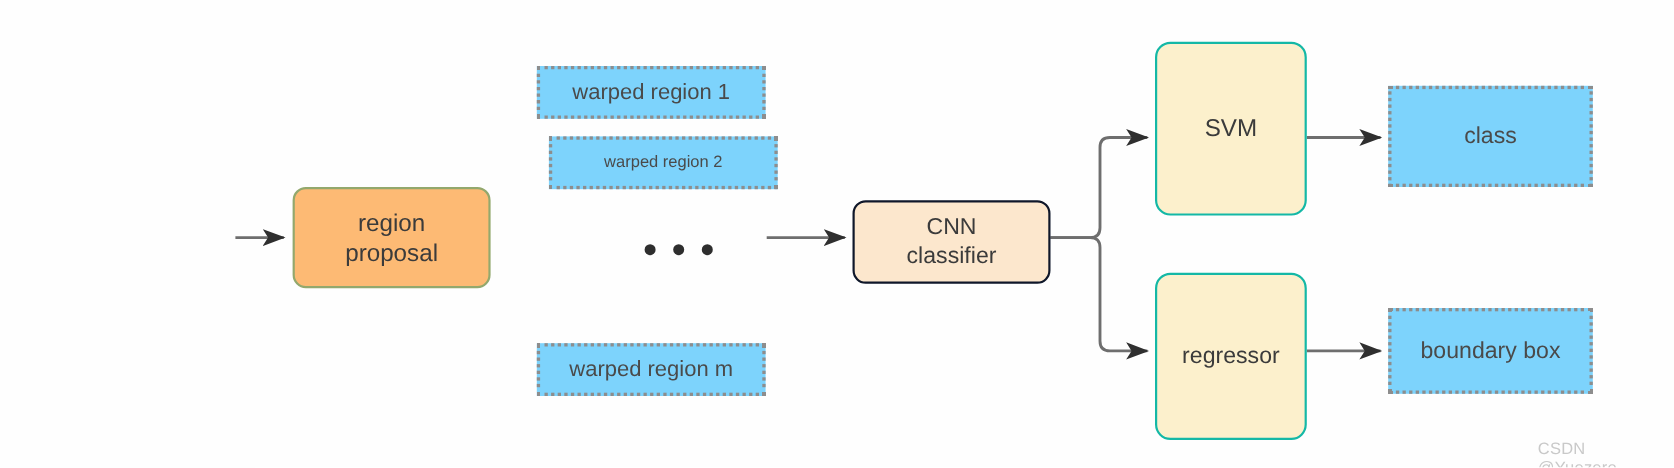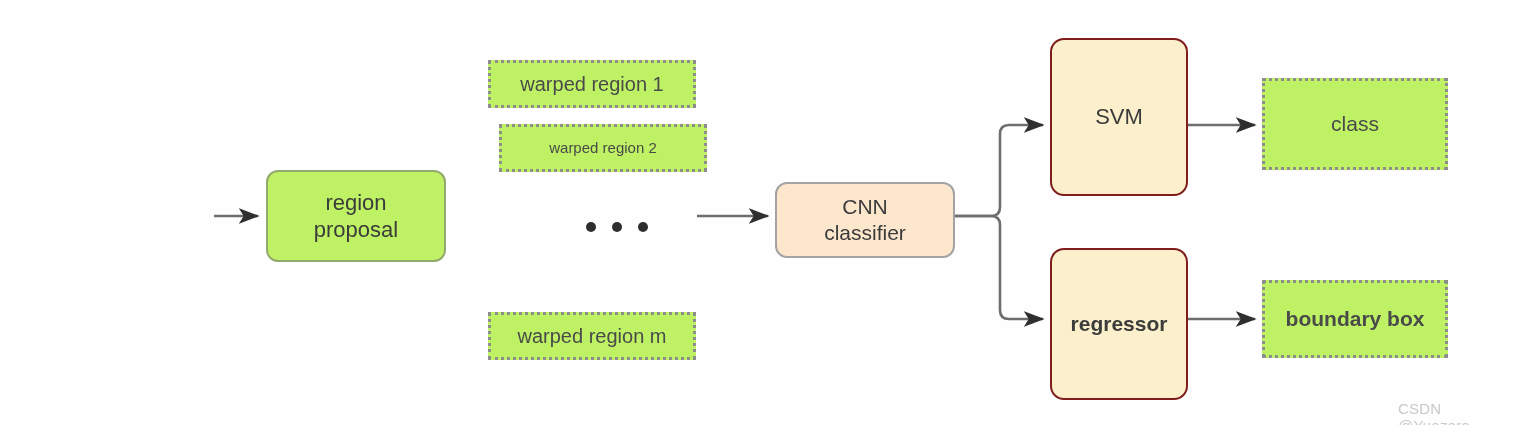--- a/index.html
+++ b/index.html
@@ -21,42 +21,42 @@
     display: flex;
     align-items: center;
     justify-content: center;
     text-align: center;
     color: #3a3a3a;
     line-height: 1.25;
     white-space: pre-line;
   }
   
   .dotted {
-    background: #bef264;
+    background: #7dd3fc;
     border: 3px dotted #8d8d8d;
     color: #4a4a4a;
   }
   
   .green {
-    background: #bef264;
+    background: #fdba74;
     border: 2px solid #93a86d;
     border-radius: 12px;
     color: #3b3b3b;
   }
   
   .orange {
     background: #fce7cd;
-    border: 2px solid #a3a3a3;
+    border: 2px solid #0f172a;
     border-radius: 12px;
     color: #3b3b3b;
   }
   
   .yellow {
     background: #fcf0cc;
-    border: 2px solid #7f1d1d;
+    border: 2px solid #14b8a6;
     border-radius: 14px;
     color: #3b3b3b;
   }
   .dots-group {
     position: absolute;
     display: flex;
     align-items: center;
     gap: 16px;
   }
   .dot {
@@ -115,21 +115,21 @@
     <span class="dot"></span>
   </div>
 
   <div class="node dotted" style="left:488px;top:312px;width:208px;height:48px;font-size:20px;text-align:right;">warped region m</div>
 
   <div class="node orange" style="left:775px;top:182px;width:180px;height:76px;font-size:21px;">CNN
 classifier</div>
 
   <div class="node yellow" style="left:1050px;top:38px;width:138px;height:158px;font-size:22px;">SVM</div>
 
-  <div class="node yellow" style="left:1050px;top:248px;width:138px;height:152px;font-size:21px;font-weight:bold;">regressor</div>
+  <div class="node yellow" style="left:1050px;top:248px;width:138px;height:152px;font-size:21px;">regressor</div>
 
   <div class="node dotted" style="left:1262px;top:78px;width:186px;height:92px;font-size:21px;text-align:center;">class</div>
 
-  <div class="node dotted" style="left:1262px;top:280px;width:186px;height:78px;font-size:21px;font-weight:bold;">boundary box</div>
+  <div class="node dotted" style="left:1262px;top:280px;width:186px;height:78px;font-size:21px;">boundary box</div>
 
   <div class="watermark" style="left:1398px;top:400px;">CSDN @Yuezero_</div>
 
 </div>
 
 </body></html>

